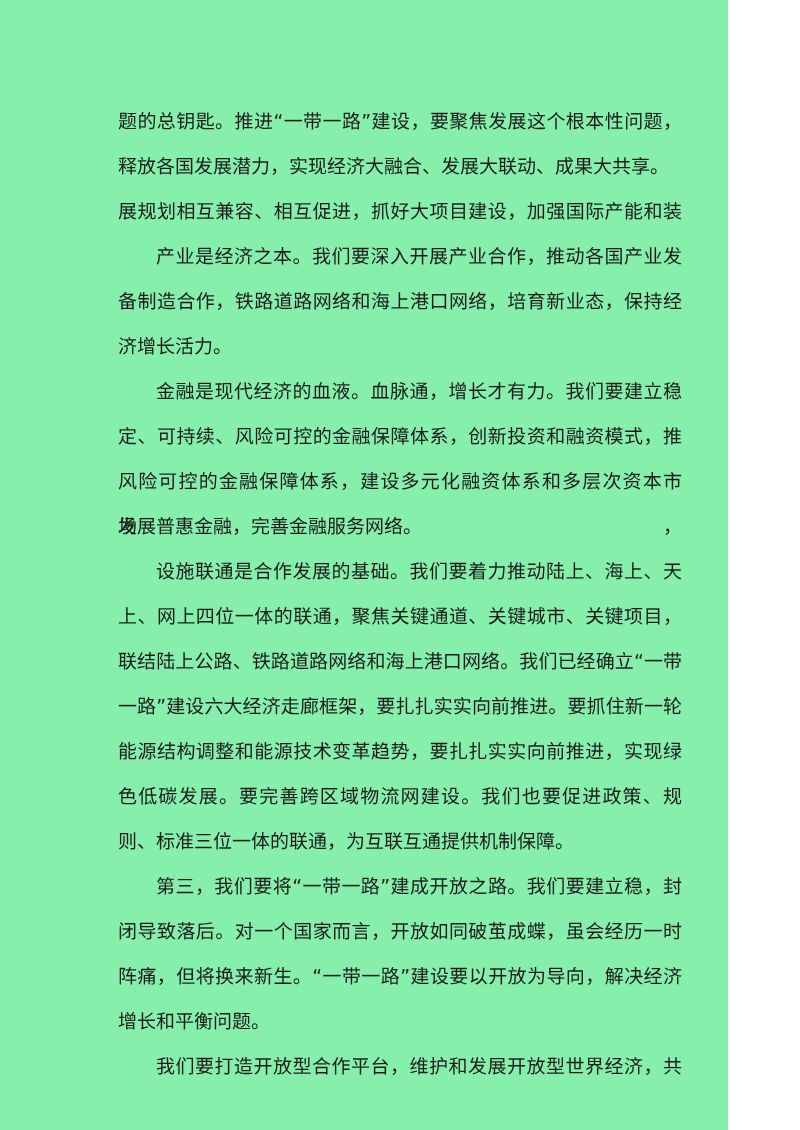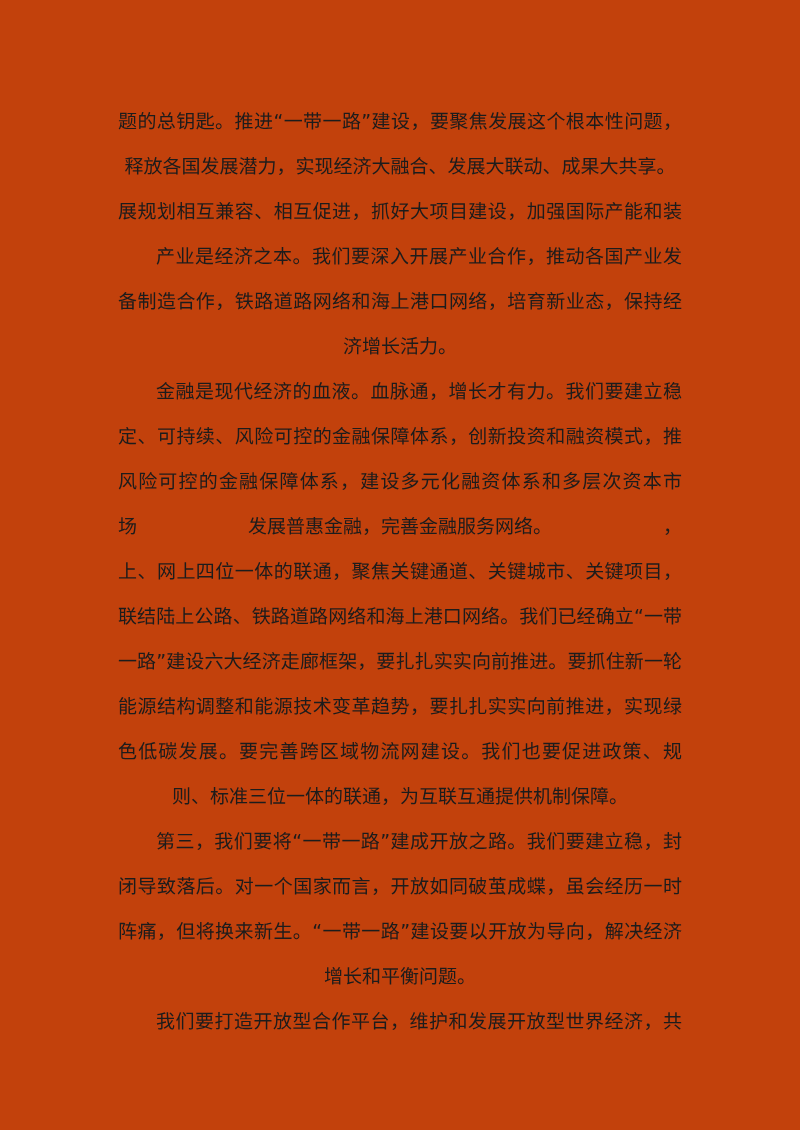--- a/index.html
+++ b/index.html
@@ -7,40 +7,39 @@
     padding: 0;
   }
   body {
     width: 800px;
     height: 1130px;
     background: #ffffff;
     font-family: "DejaVu Sans", "Liberation Sans", sans-serif;
   }
   .page {
     position: relative;
-    width: 800px;
+    width: 728px;
     height: 1130px;
-    background: #c2410c;
+    background: #86efac;
     overflow: hidden;
   }
   .text-block {
     position: absolute;
     left: 118px;
     top: 99px;
     width: 564px;
     font-size: 19px;
     color: #1c1c1c;
     font-weight: 500;
   }
   .line {
     height: 45px;
     line-height: 45px;
     white-space: normal;
     overflow: visible;
-    text-align: center;
   }
   
   .line.just {
     text-align: justify;
     text-align-last: justify;
   }
   
   .line.indent {
     text-indent: 38px;
   }
@@ -53,20 +52,21 @@
     <div class="line just">题的总钥匙。推进“一带一路”建设，要聚焦发展这个根本性问题，</div>
     <div class="line">释放各国发展潜力，实现经济大融合、发展大联动、成果大共享。</div>
     <div class="line just">展规划相互兼容、相互促进，抓好大项目建设，加强国际产能和装</div>
     <div class="line indent just">产业是经济之本。我们要深入开展产业合作，推动各国产业发</div>
     <div class="line just">备制造合作，铁路道路网络和海上港口网络，培育新业态，保持经</div>
     <div class="line">济增长活力。</div>
     <div class="line indent just">金融是现代经济的血液。血脉通，增长才有力。我们要建立稳</div>
     <div class="line just">定、可持续、风险可控的金融保障体系，创新投资和融资模式，推</div>
     <div class="line just">风险可控的金融保障体系，建设多元化融资体系和多层次资本市场，</div>
     <div class="line">发展普惠金融，完善金融服务网络。</div>
+    <div class="line indent just">设施联通是合作发展的基础。我们要着力推动陆上、海上、天</div>
     <div class="line just">上、网上四位一体的联通，聚焦关键通道、关键城市、关键项目，</div>
     <div class="line just">联结陆上公路、铁路道路网络和海上港口网络。我们已经确立“一带</div>
     <div class="line just">一路”建设六大经济走廊框架，要扎扎实实向前推进。要抓住新一轮</div>
     <div class="line just">能源结构调整和能源技术变革趋势，要扎扎实实向前推进，实现绿</div>
     <div class="line just">色低碳发展。要完善跨区域物流网建设。我们也要促进政策、规</div>
     <div class="line">则、标准三位一体的联通，为互联互通提供机制保障。</div>
     <div class="line indent just">第三，我们要将“一带一路”建成开放之路。我们要建立稳，封</div>
     <div class="line just">闭导致落后。对一个国家而言，开放如同破茧成蝶，虽会经历一时</div>
     <div class="line just">阵痛，但将换来新生。“一带一路”建设要以开放为导向，解决经济</div>
     <div class="line">增长和平衡问题。</div>

